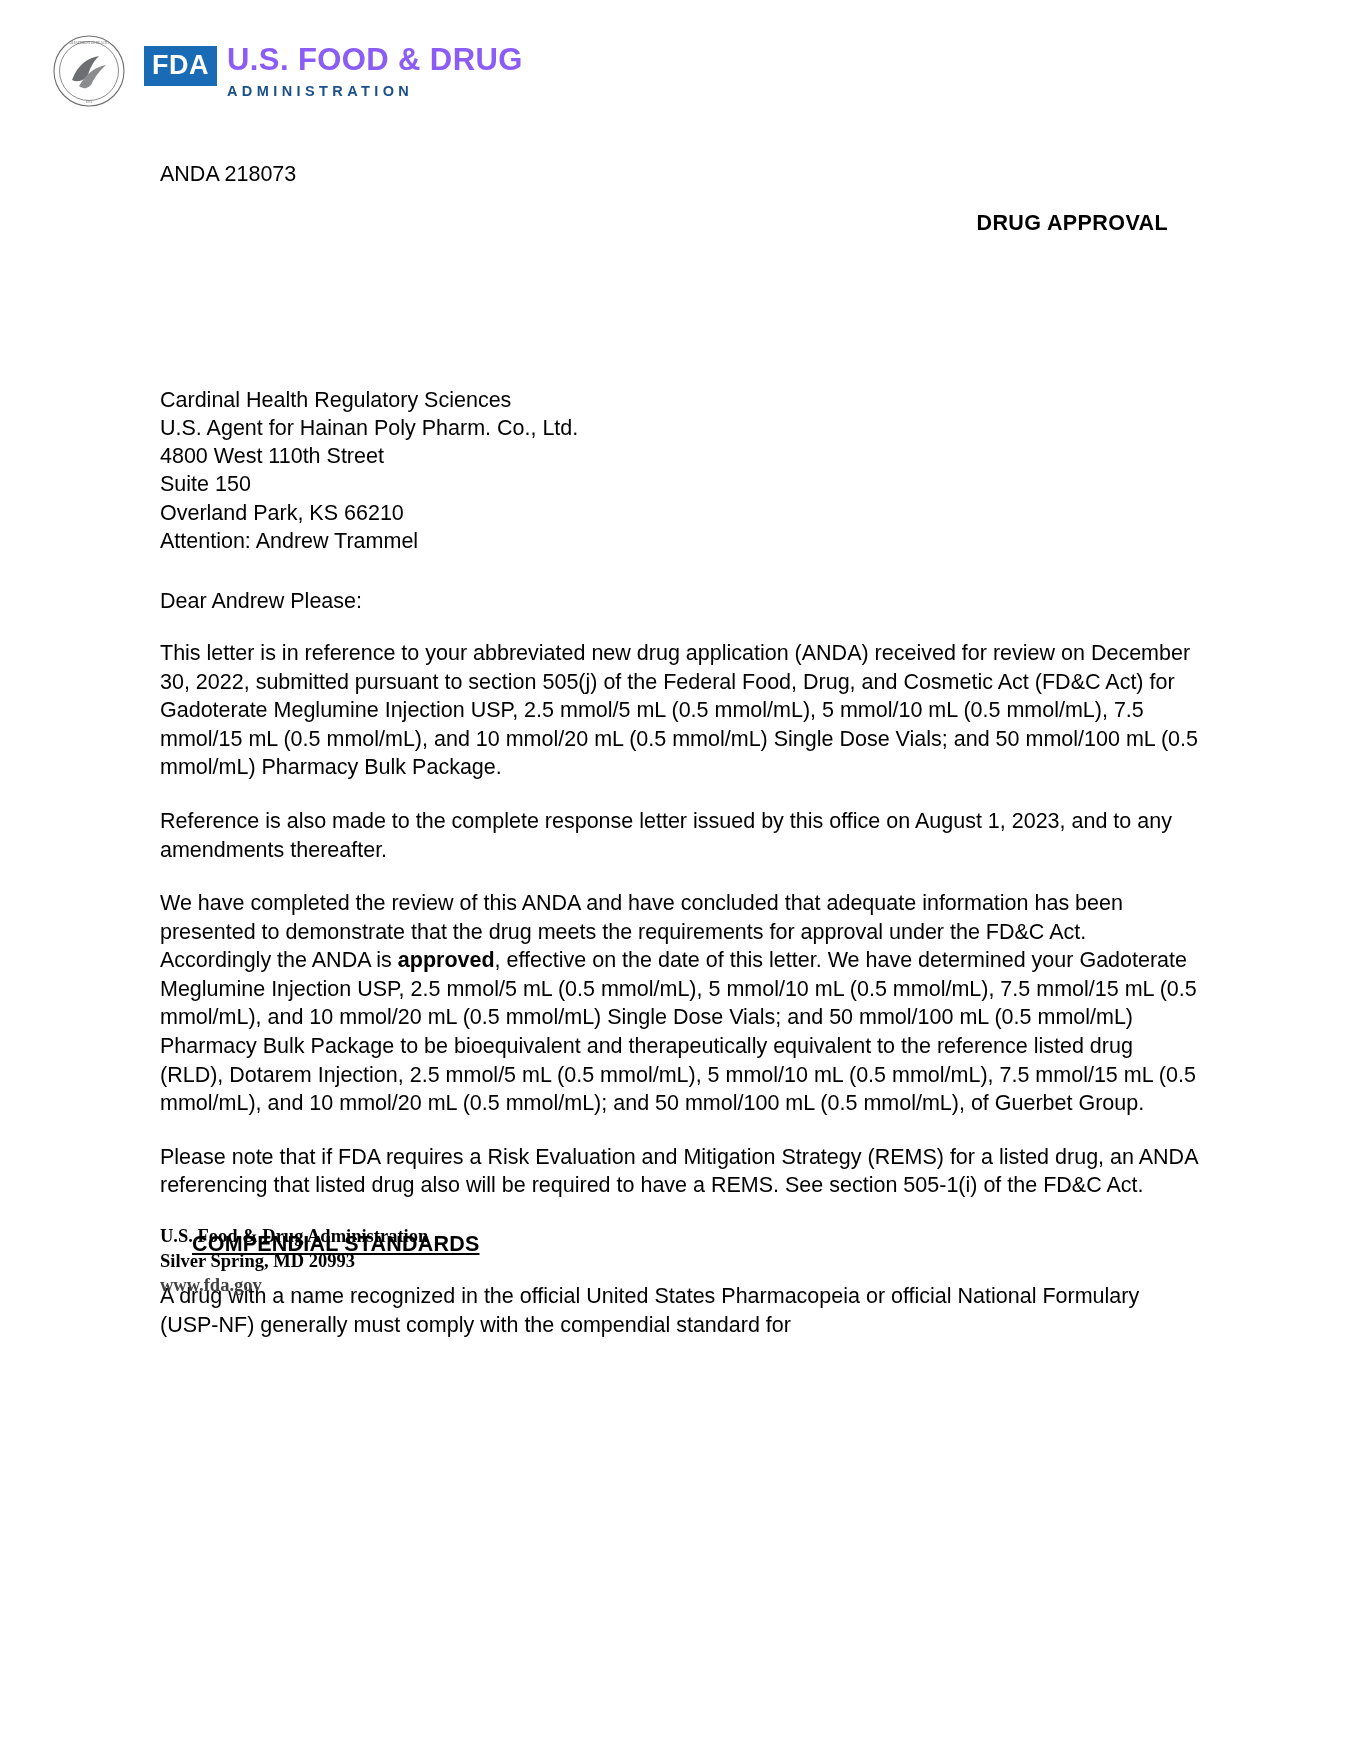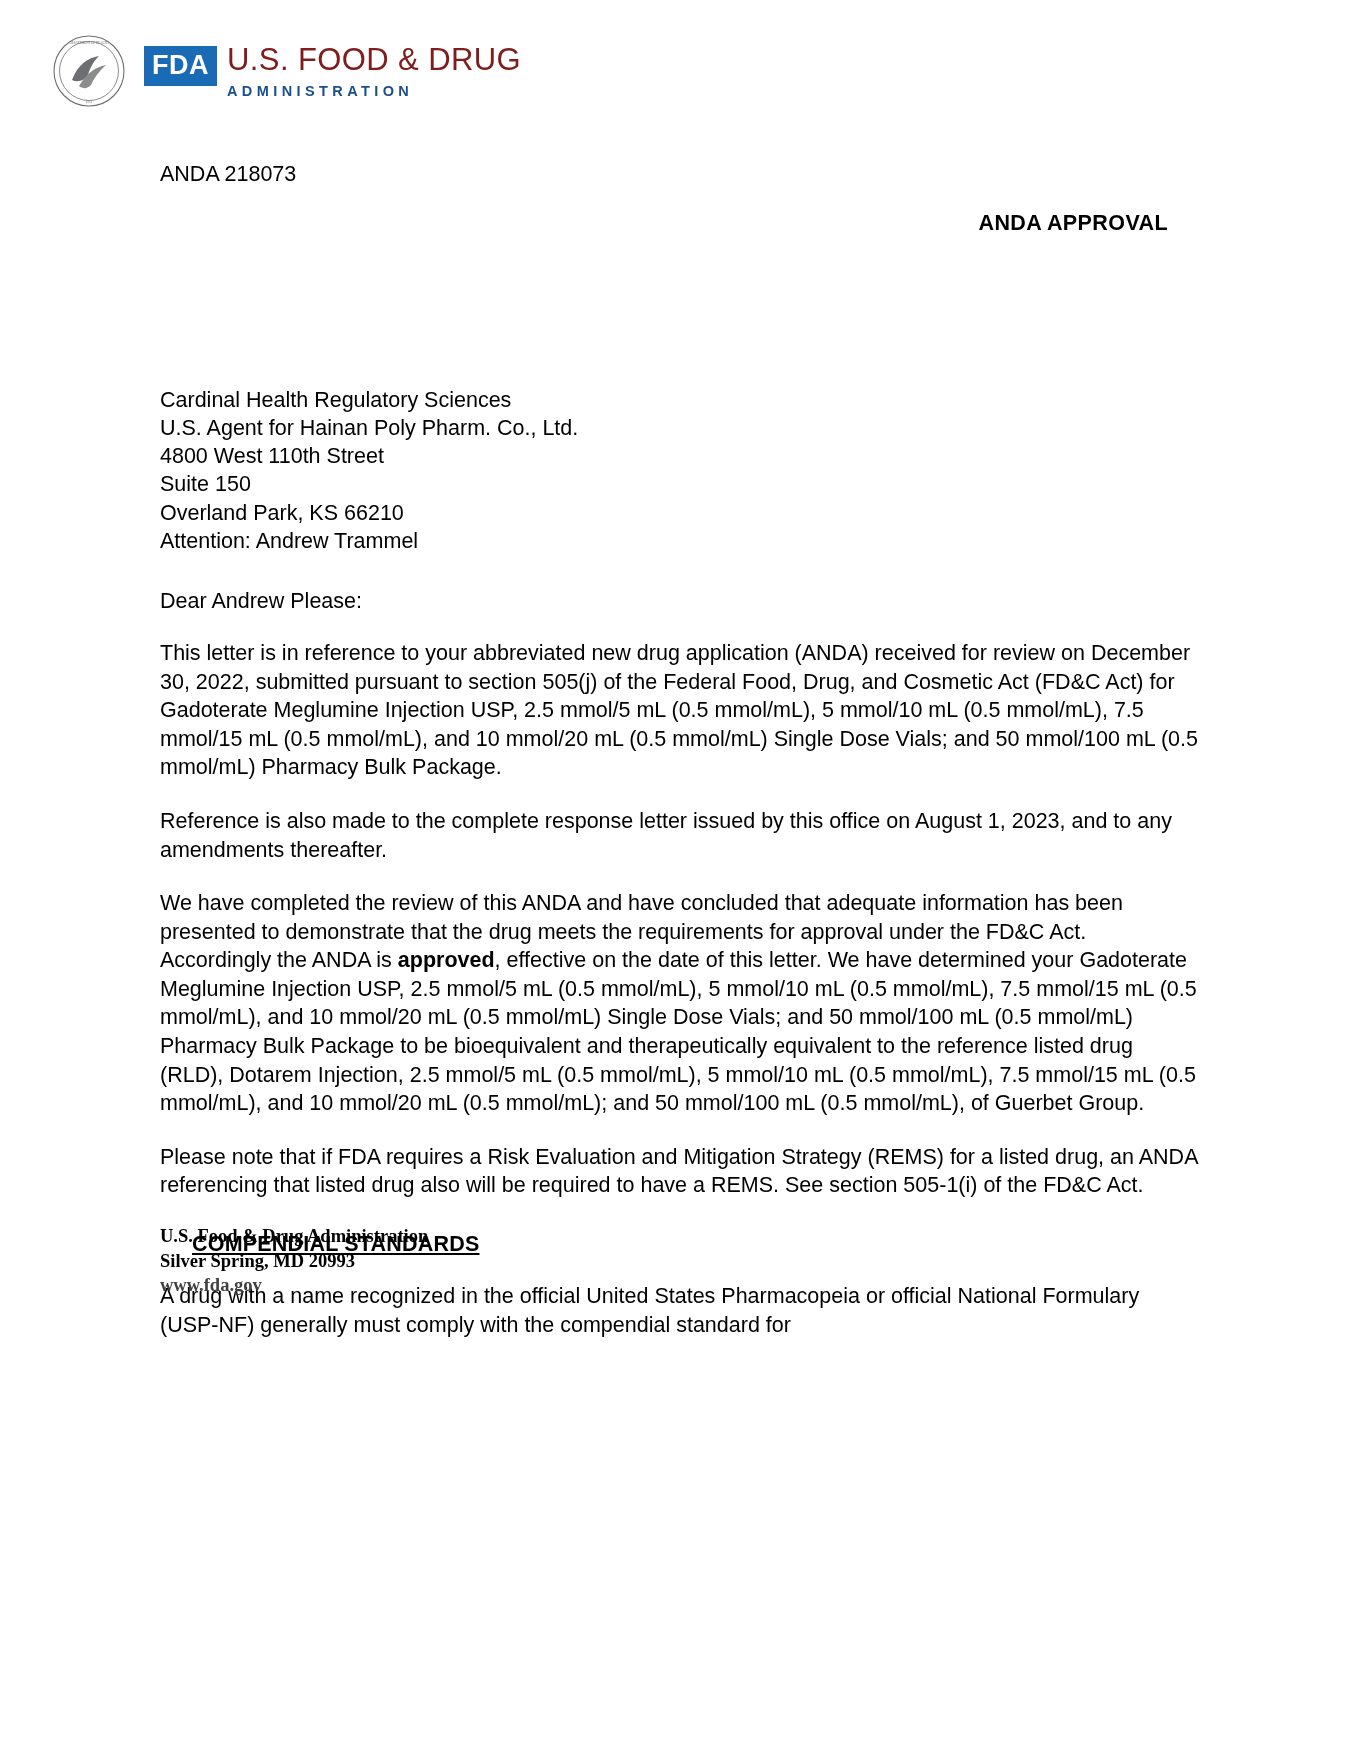--- a/index.html
+++ b/index.html
@@ -54,22 +54,22 @@
     line-height: 1;
     margin-right: 10px;
     margin-top: 2px;
   }
   .fda-words {
     display: flex;
     flex-direction: column;
     justify-content: flex-start;
   }
   .fda-title {
-    color: #7f1d1d;
-    font-weight: normal;
+    color: #8b5cf6;
+    font-weight: bold;
     font-size: 31px;
     letter-spacing: 0.4px;
     line-height: 1;
   }
   .fda-sub {
     color: #1a4f8a;
     font-weight: bold;
     font-size: 14.5px;
     letter-spacing: 4.4px;
     line-height: 1;
@@ -164,21 +164,21 @@
         <div class="fda-sub">ADMINISTRATION</div>
       </div>
     </div>
   </div>
 
   <div class="content">
 
     <div class="line-anda">ANDA 218073</div>
 
     <div class="approval-row">
-      <span>ANDA APPROVAL</span>
+      <span>DRUG APPROVAL</span>
     </div>
 
     <div class="address">
       <div>Cardinal Health Regulatory Sciences</div>
       <div>U.S. Agent for Hainan Poly Pharm. Co., Ltd.</div>
       <div>4800 West 110th Street</div>
       <div>Suite 150</div>
       <div>Overland Park, KS 66210</div>
       <div>Attention: Andrew Trammel</div>
     </div>

